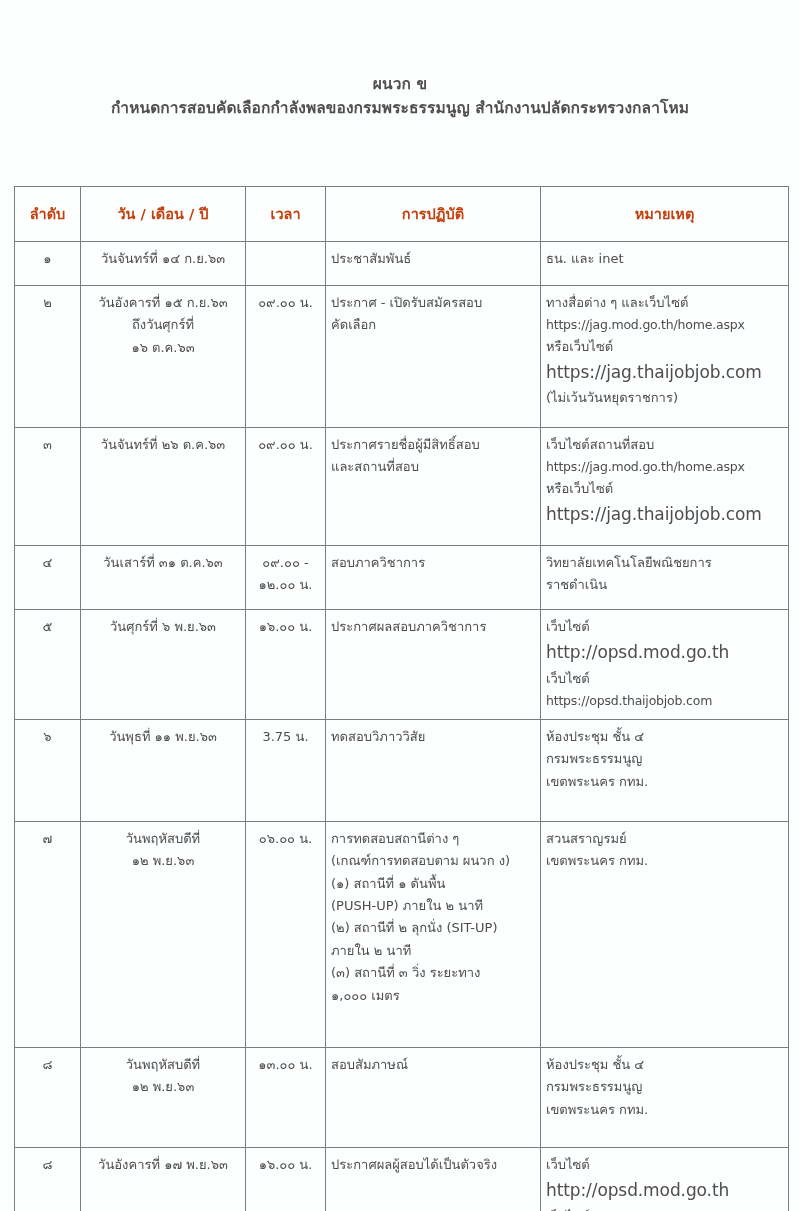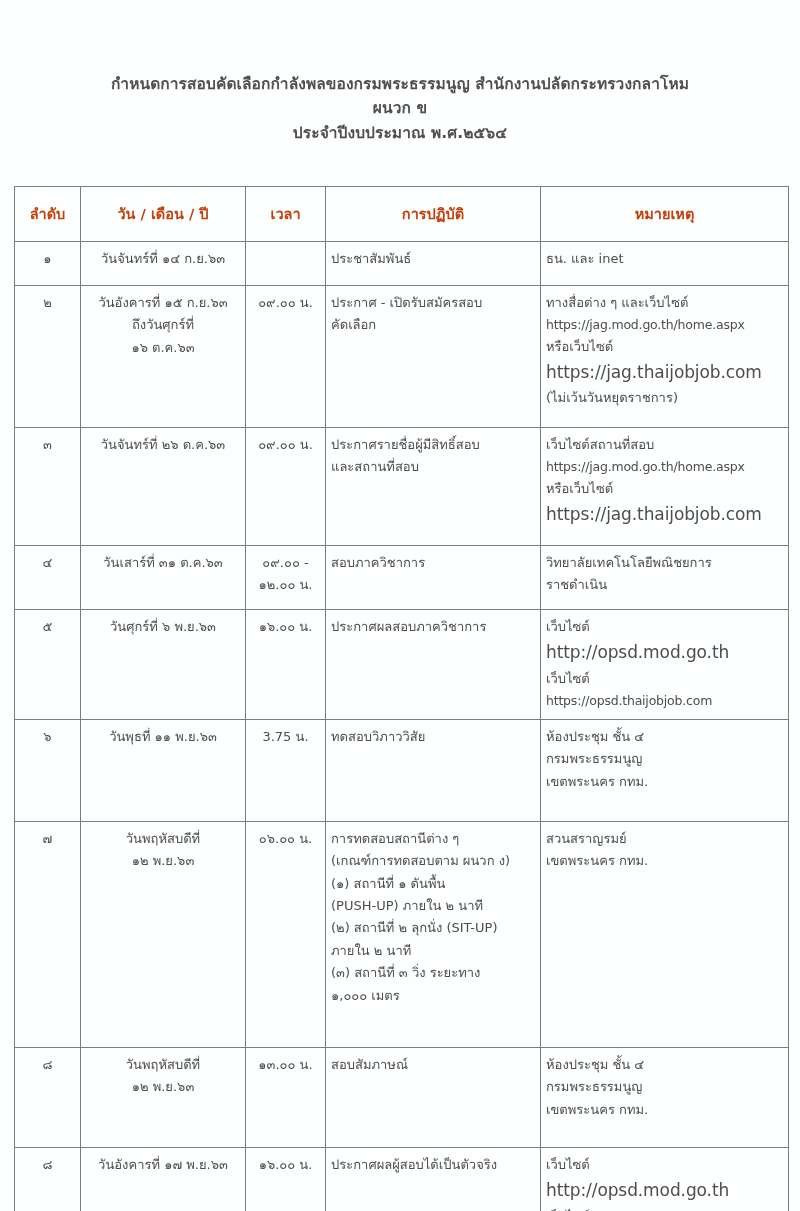--- a/index.html
+++ b/index.html
@@ -121,23 +121,22 @@
   .r7 td { height: 212px; }
   .r8 td { height: 86px; }
   .r9 td { height: 106px; }
 </style>
 </head>
 <body>
 
 <div class="page">
 
   <div class="title-block">
+    <div class="title-line title-line-1">ผนวก ข</div>
     <div class="title-line title-line-2">กำหนดการสอบคัดเลือกกำลังพลของกรมพระธรรมนูญ สำนักงานปลัดกระทรวงกลาโหม</div>
-    <div class="title-line title-line-1">ผนวก ข</div>
-    <div class="title-line title-line-3">ประจำปีงบประมาณ พ.ศ.๒๕๖๔</div>
   </div>
 
   <table class="schedule-table">
     <colgroup>
       <col class="c-no">
         <col class="c-date">
         <col class="c-time">
         <col class="c-act">
         <col class="c-note">
     </colgroup>

